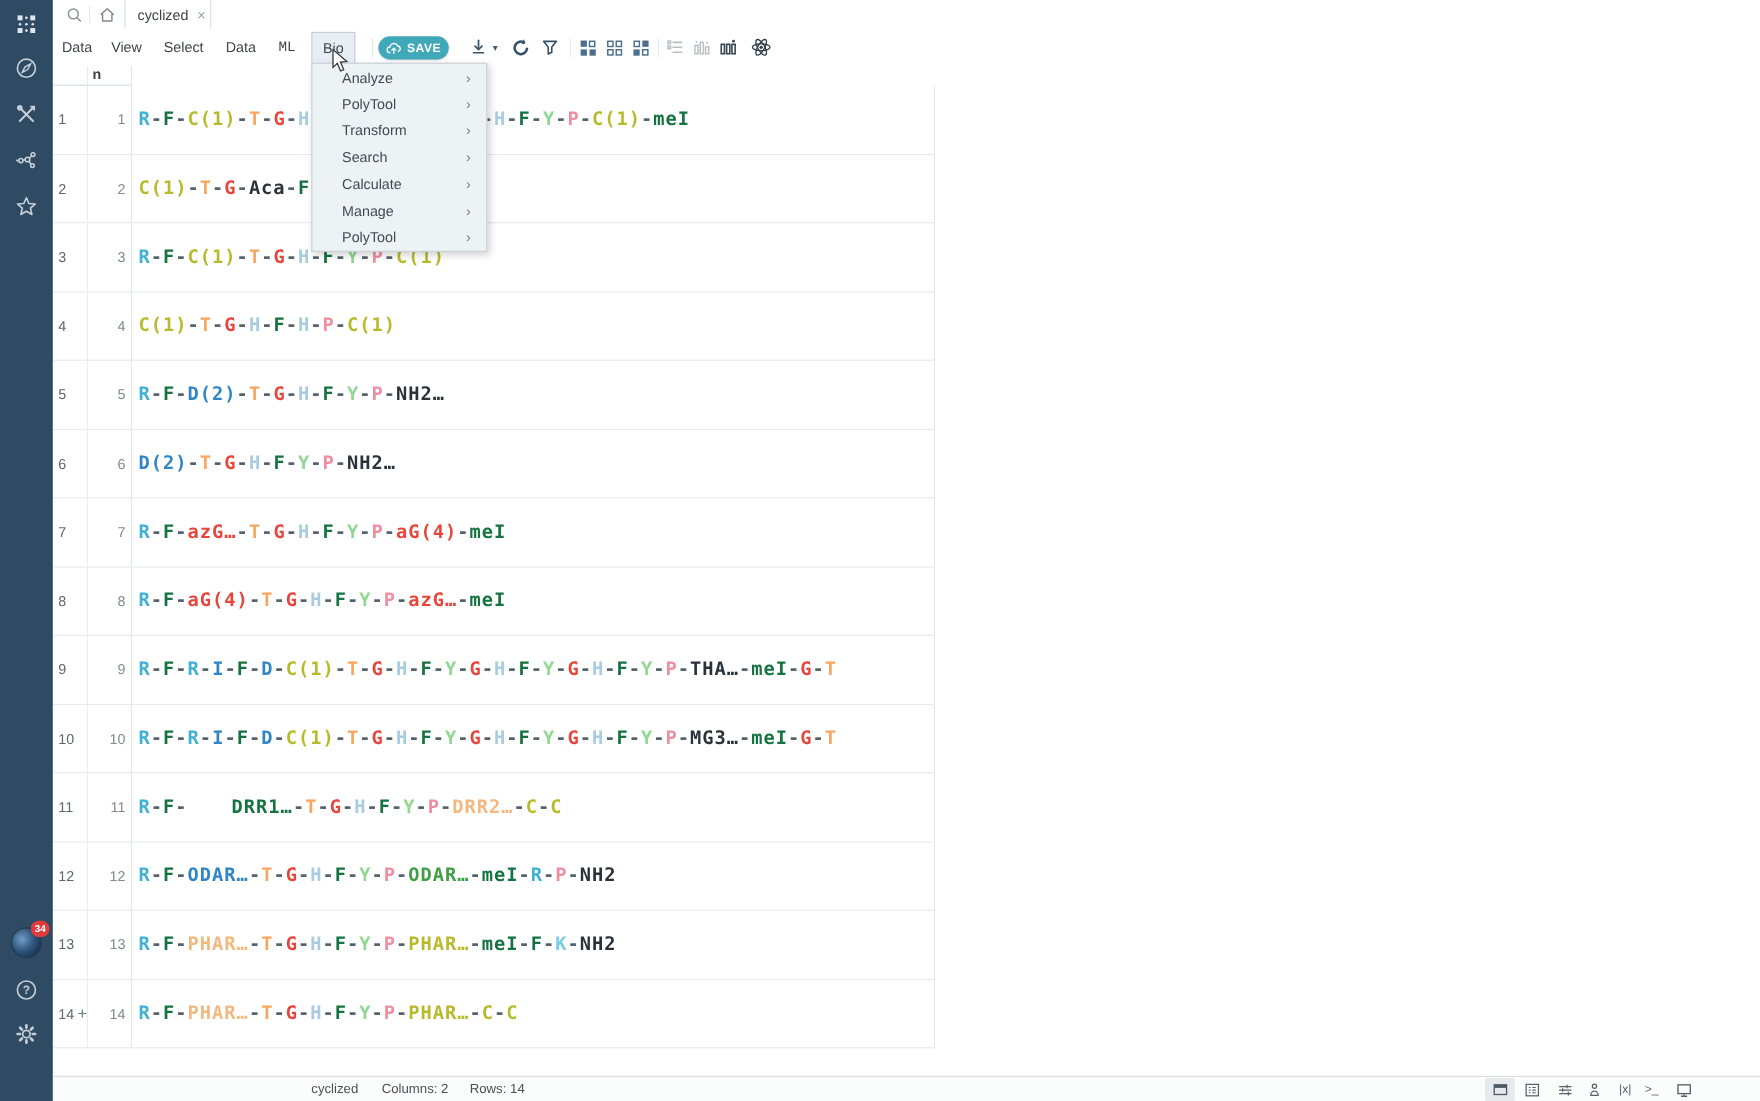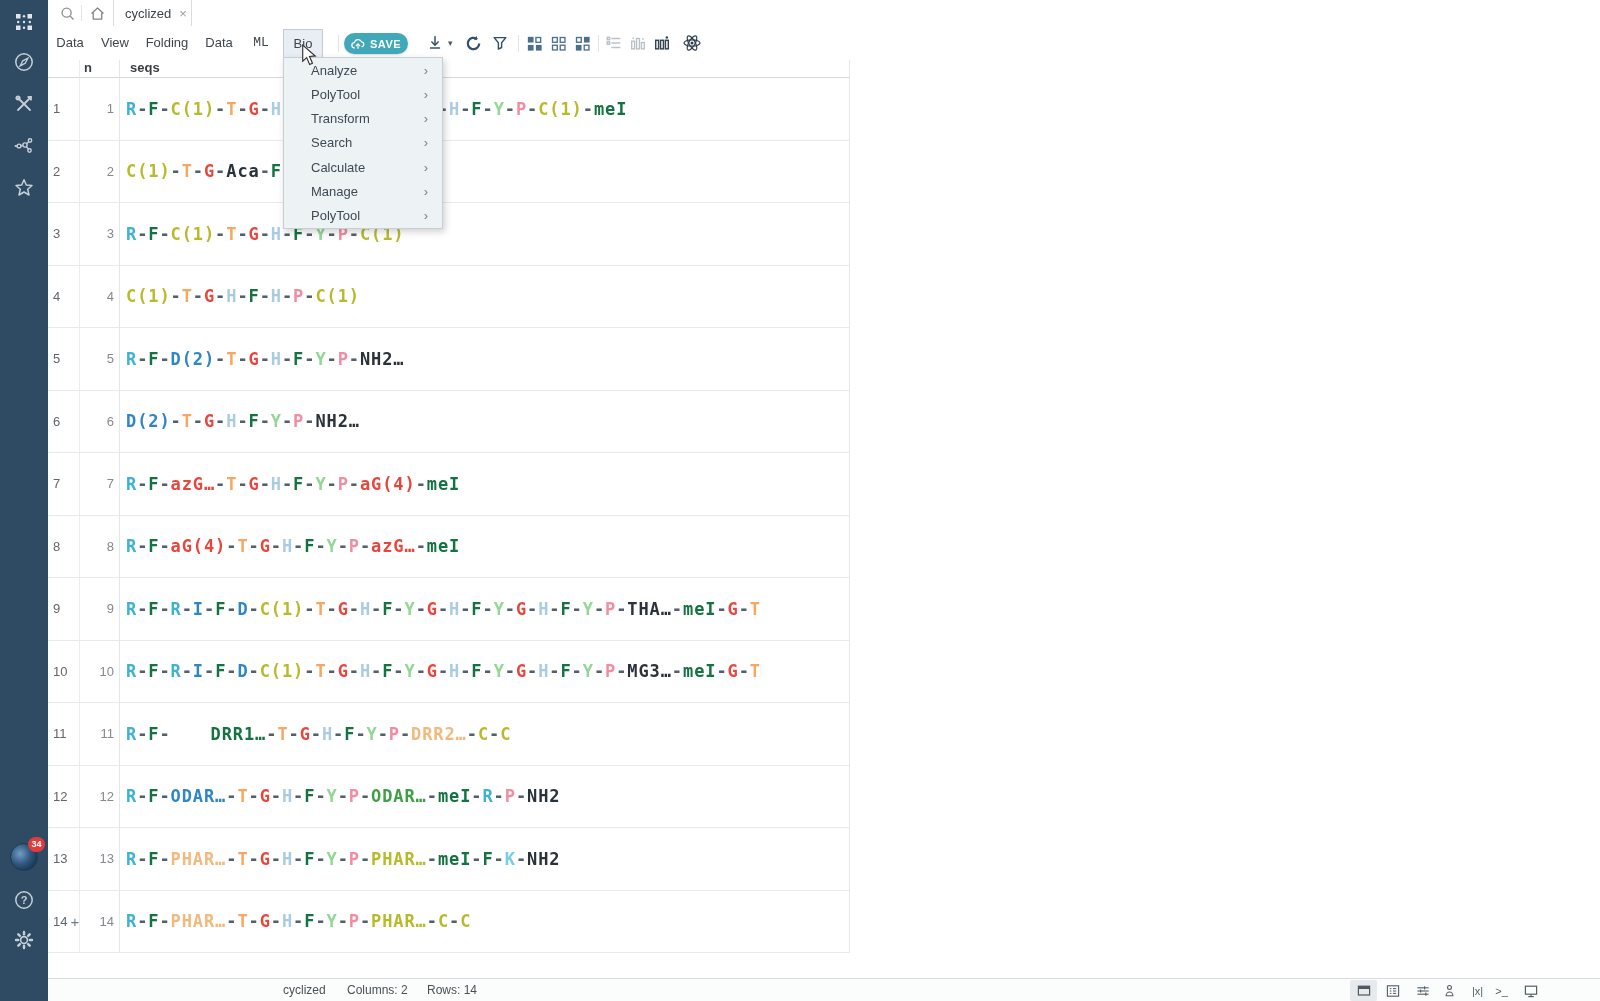--- a/index.html
+++ b/index.html
@@ -202,21 +202,21 @@
       <div class="tab">
         <span class="tab-label">cyclized</span>
         <span class="tab-close">×</span>
       </div>
     </div>
 
     <div class="toolbar">
       <div id="menubar">
           <div class="mb-item">Data</div>
           <div class="mb-item">View</div>
-          <div class="mb-item">Folding</div>
+          <div class="mb-item">Select</div>
           <div class="mb-item">Data</div>
           <div class="mb-item">ML</div>
           <div class="mb-item active">Bio</div>
         </div>
 
       <div class="tool-divider" style="left:290px;"></div>
 
       <div class="save-btn">
         <svg width="14" height="12" viewBox="0 0 16 13">
           <path d="M4 11 a3 3 0 0 1 0-6 a4.2 4.2 0 0 1 8-1 a2.8 2.8 0 0 1 .6 5.5" fill="none" stroke="#fff" stroke-width="1.4" stroke-linecap="round"></path>
@@ -320,21 +320,20 @@
           </g>
           <circle cx="10" cy="10" r="1.5" fill="#2e3d4a"></circle>
         </svg>
       </div>
     </div>
 
     <div class="grid-area">
       <div class="grid-header">
         <div class="gh-rownum"></div>
         <div class="gh-n">n</div>
-        <div class="gh-seqs">seqs</div>
       </div>
       <div id="grid-rows">
           <div class="grid-row">
             <div class="cell-rownum">1</div>
             <div class="cell-n">1</div>
             <div class="cell-seq">
               <span style="color: rgb(63, 177, 211);">R</span>
               <span class="dash">-</span>
               <span style="color: rgb(20, 115, 65);">F</span>
               <span class="dash">-</span>

